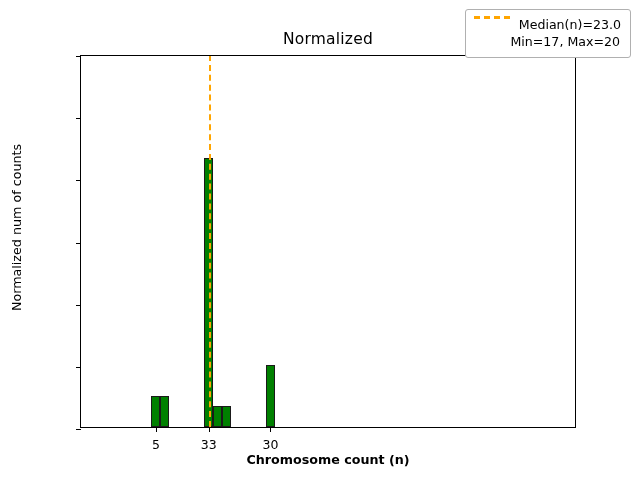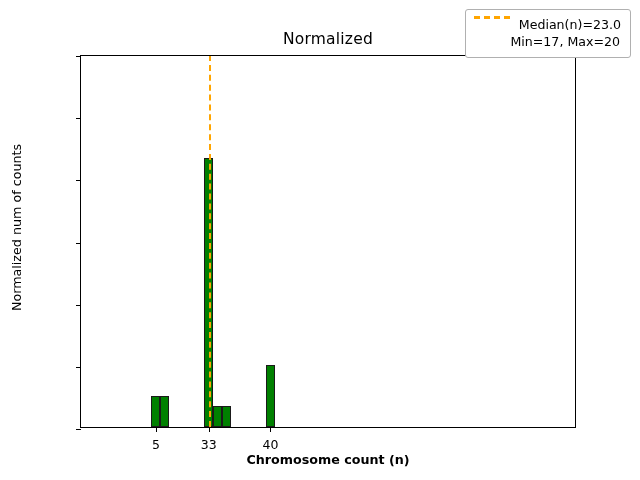--- a/index.html
+++ b/index.html
@@ -101,21 +101,21 @@
       <div class="ytick" style="top: 248.67px;"></div>
       <div class="ytick" style="top: 186.5px;"></div>
       <div class="ytick" style="top: 124.33px;"></div>
       <div class="ytick" style="top: 62.17px;"></div>
       <div class="ytick" style="top: 0px;"></div>
       <div class="xtick" style="left: 74.88px;"></div>
       <div class="xtick-label" style="left: 74.88px;">5</div>
       <div class="xtick" style="left: 127.74px;"></div>
       <div class="xtick-label" style="left: 127.74px;">33</div>
       <div class="xtick" style="left: 189.41px;"></div>
-      <div class="xtick-label" style="left: 189.41px;">40</div>
+      <div class="xtick-label" style="left: 189.41px;">30</div>
     </div>
 
   <div id="ylabel-wrap">
     <div id="ylabel">Normalized num of counts</div>
 
   </div>
 
   <div id="xlabel">Chromosome count (n)</div>
 
   <div id="legend">

